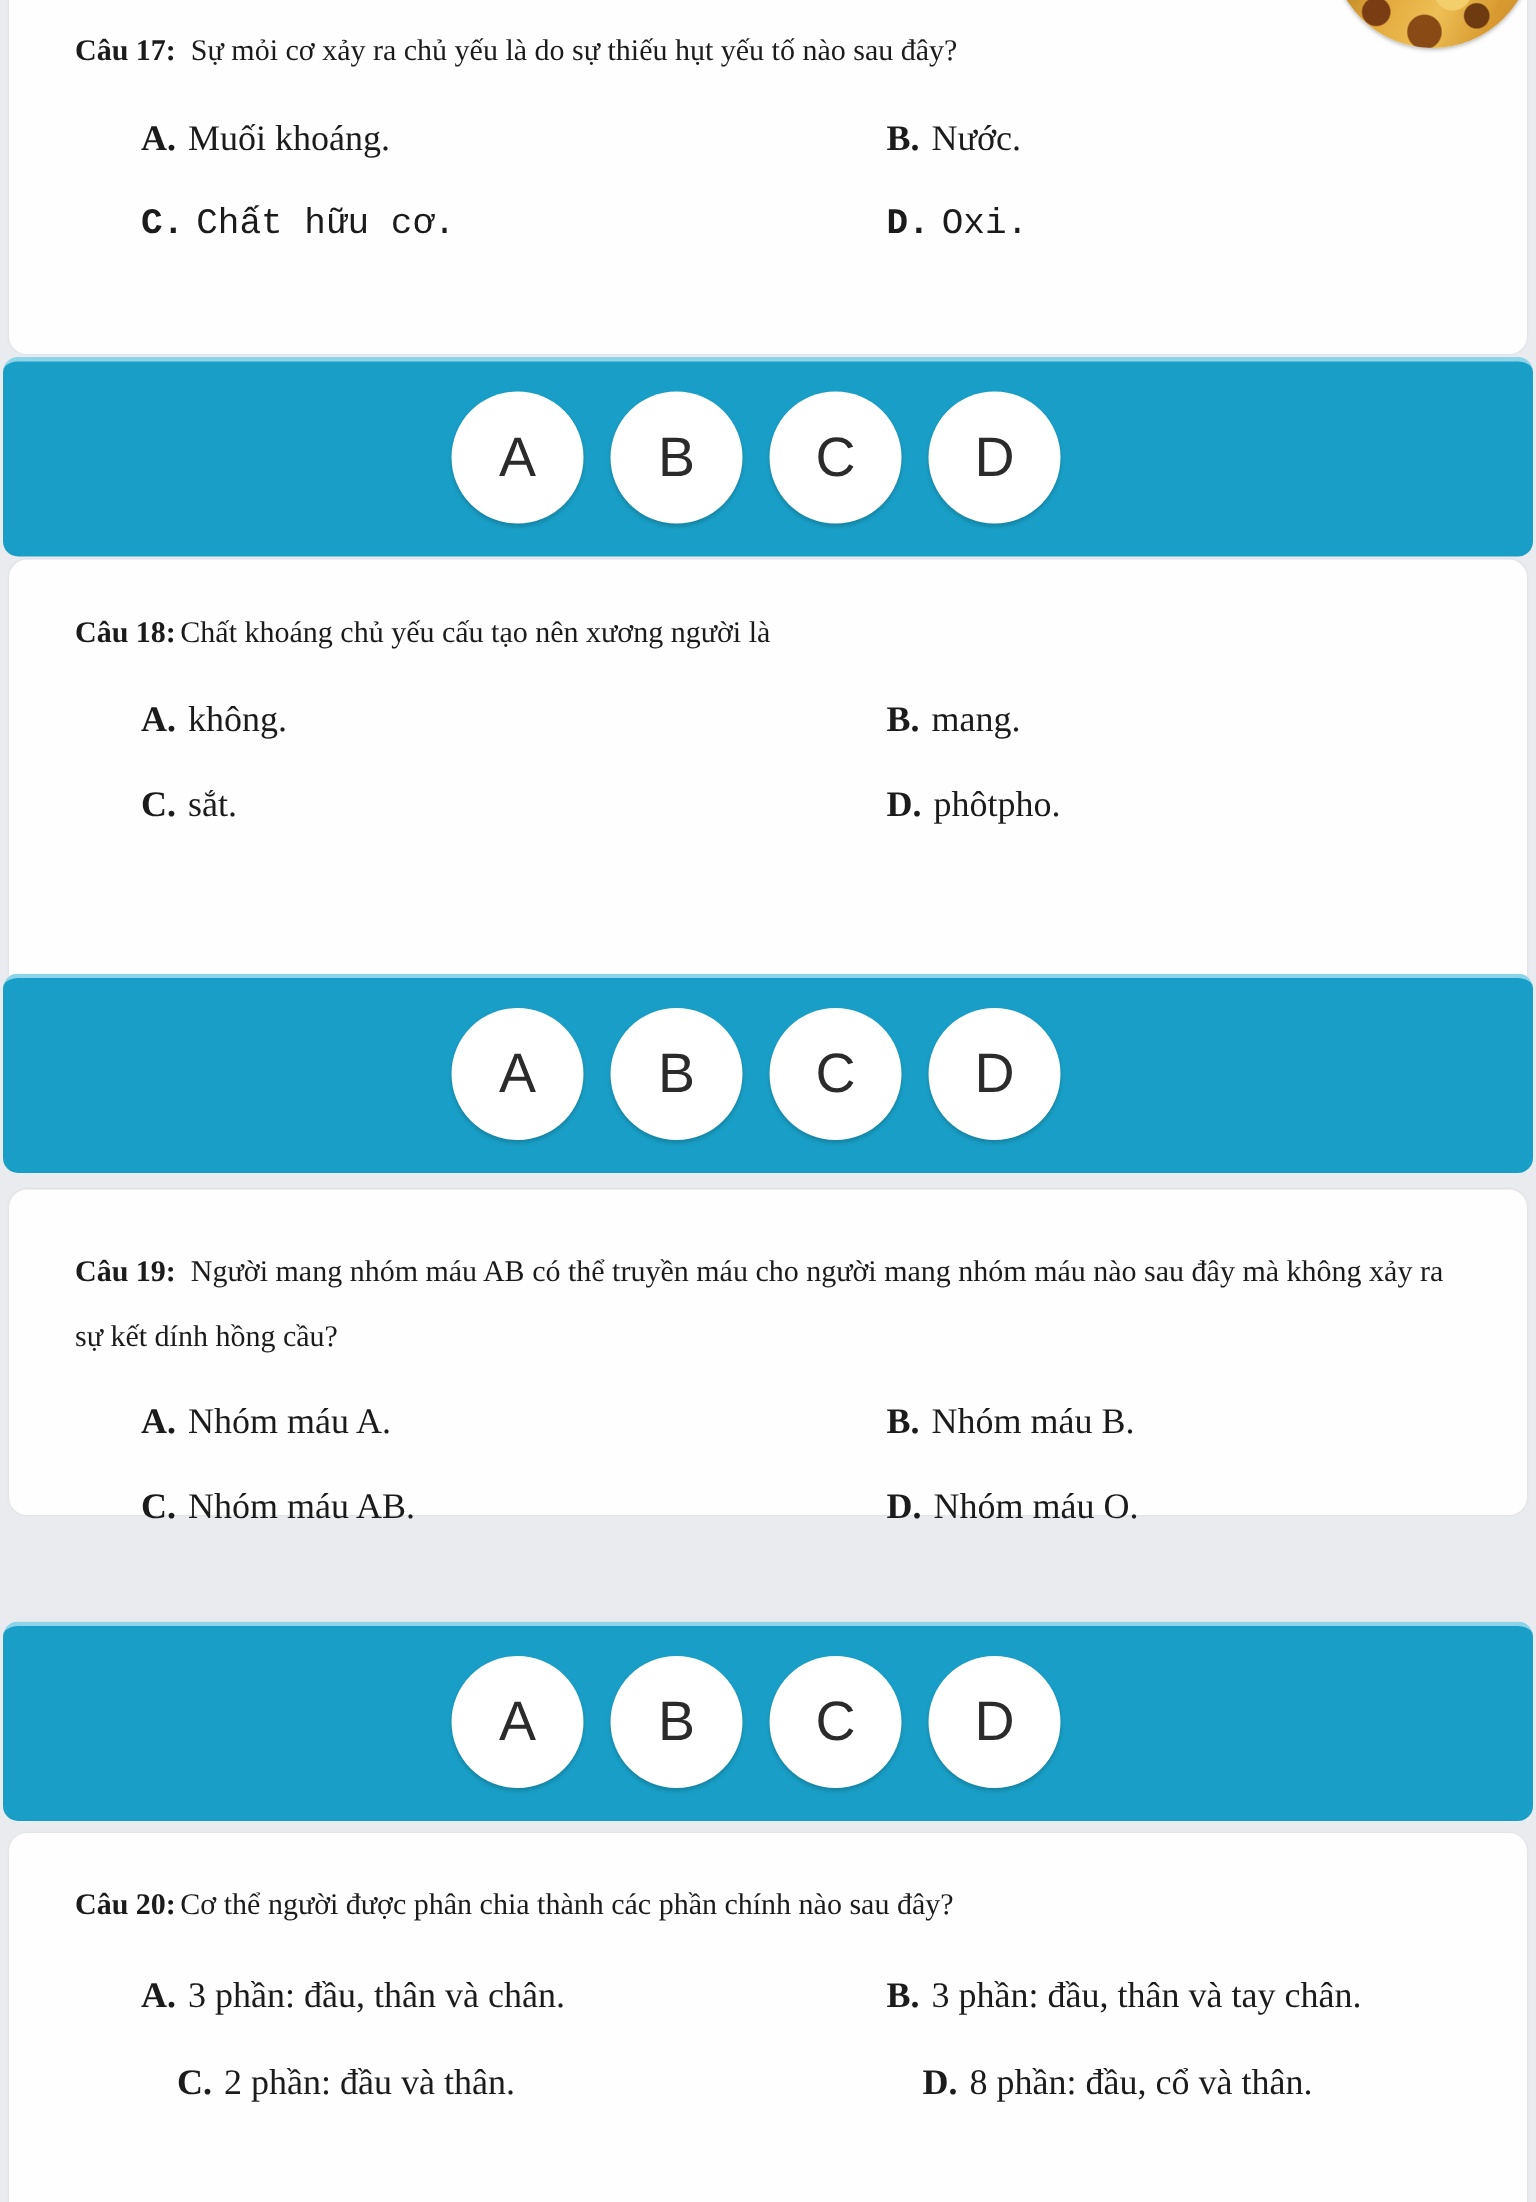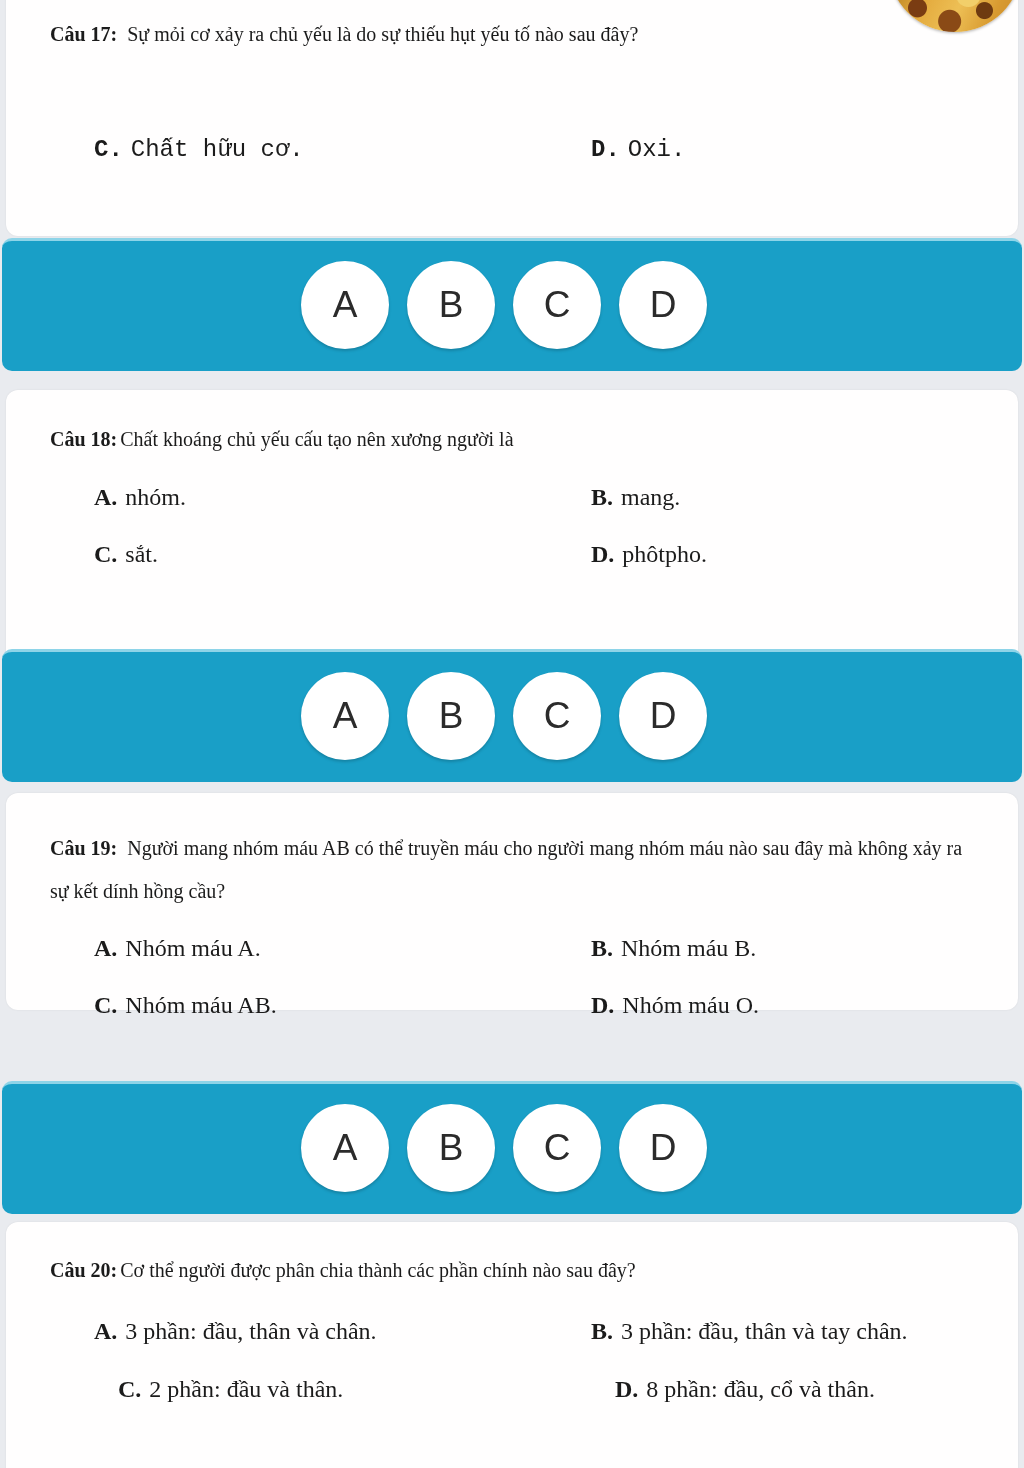--- a/index.html
+++ b/index.html
@@ -10,21 +10,21 @@
     overflow:hidden;
     font-family:"Liberation Serif","DejaVu Serif",serif;
     color:#1b1b1b;
   }
   .card{
     position:absolute;left:6px;width:1012px;
     background:#fffefe;border-radius:12px;
     box-shadow:0 0 2px rgba(0,0,0,0.08);
   }
   #card-17{top:-14px;height:250px;}
-  #card-18{top:390px;height:307px;}
+  #card-18{top:373px;height:307px;}
   #card-19{top:793px;height:217px;}
   #card-20{top:1222px;height:280px;}
 
   .band{
     position:absolute;left:2px;width:1020px;height:133px;
     background:#199fc7;
     border-radius:10px;
     border-top:3px solid #8ed4e8;
     box-sizing:border-box;
   }
@@ -87,39 +87,43 @@
       linear-gradient(115deg, #2c2a26 0 13%, #b5801f 22%, #e3a93c 42%, #edbf55 62%, #d89a30 82%, #c8882a 100%);
     box-shadow:0 1px 3px rgba(0,0,0,0.3);
     cursor:pointer;
   }
 </style>
 </head>
 <body>
 
 <div class="card" id="card-17">
   <p class="q-text"><span class="q-label">Câu 17:</span><span>Sự mỏi cơ xảy ra chủ yếu là do sự thiếu hụt yếu tố nào sau đây?</span></p>
+  <div class="opt-row row-ab">
+    <span class="opt c1"><span class="opt-letter">A.</span><span>Muối khoáng.</span></span>
+    <span class="opt c2"><span class="opt-letter">B.</span><span>Nước.</span></span>
+  </div>
   <div class="opt-row row-cd">
     <span class="opt c1"><span class="opt-letter">C.</span><span>Chất hữu cơ.</span></span>
     <span class="opt c2"><span class="opt-letter">D.</span><span>Oxi.</span></span>
   </div>
 </div>
 
 <div class="avatar"></div>
 
 <div class="band" id="band-1">
   <div class="abc-circle abc-a">A</div>
   <div class="abc-circle abc-b">B</div>
   <div class="abc-circle abc-c">C</div>
   <div class="abc-circle abc-d">D</div>
 </div>
 
 <div class="card" id="card-18">
   <p class="q-text"><span class="q-label tight">Câu 18:</span><span>Chất khoáng chủ yếu cấu tạo nên xương người là</span></p>
   <div class="opt-row row-ab">
-    <span class="opt c1"><span class="opt-letter">A.</span><span>nhóm.</span></span>
+    <span class="opt c1"><span class="opt-letter">A.</span><span>không.</span></span>
     <span class="opt c2"><span class="opt-letter">B.</span><span>mang.</span></span>
   </div>
   <div class="opt-row row-cd">
     <span class="opt c1"><span class="opt-letter">C.</span><span>sắt.</span></span>
     <span class="opt c2"><span class="opt-letter">D.</span><span>phôtpho.</span></span>
   </div>
 </div>
 
 <div class="band" id="band-2">
   <div class="abc-circle abc-a">A</div>

